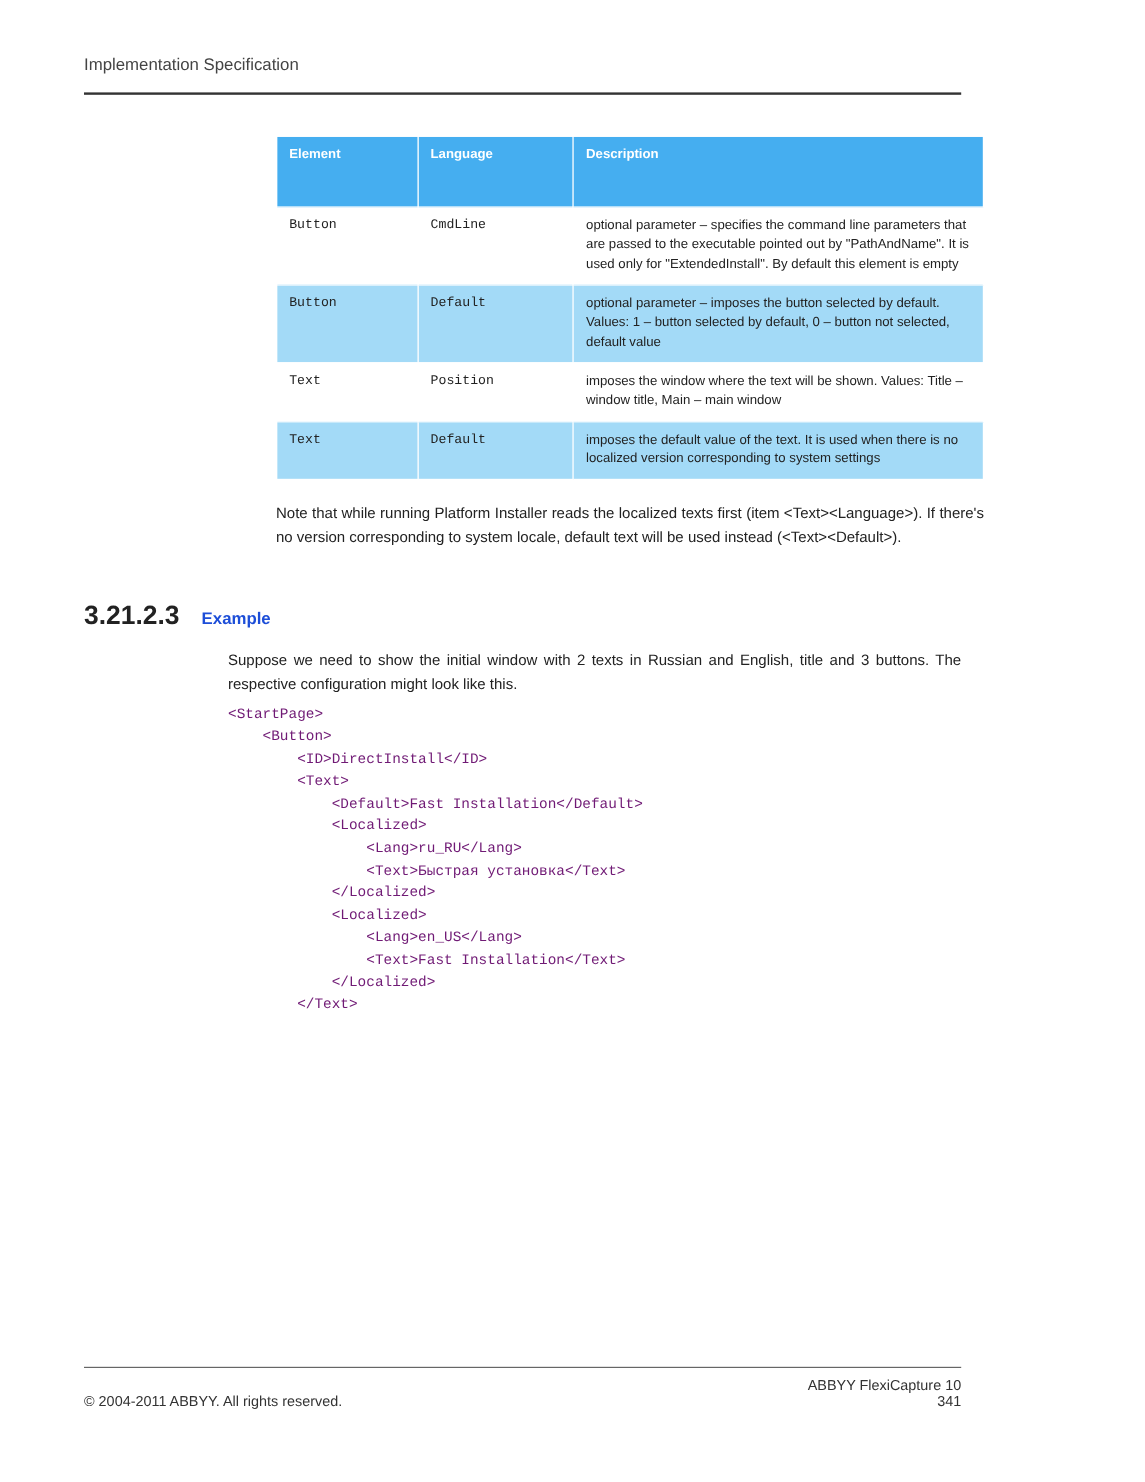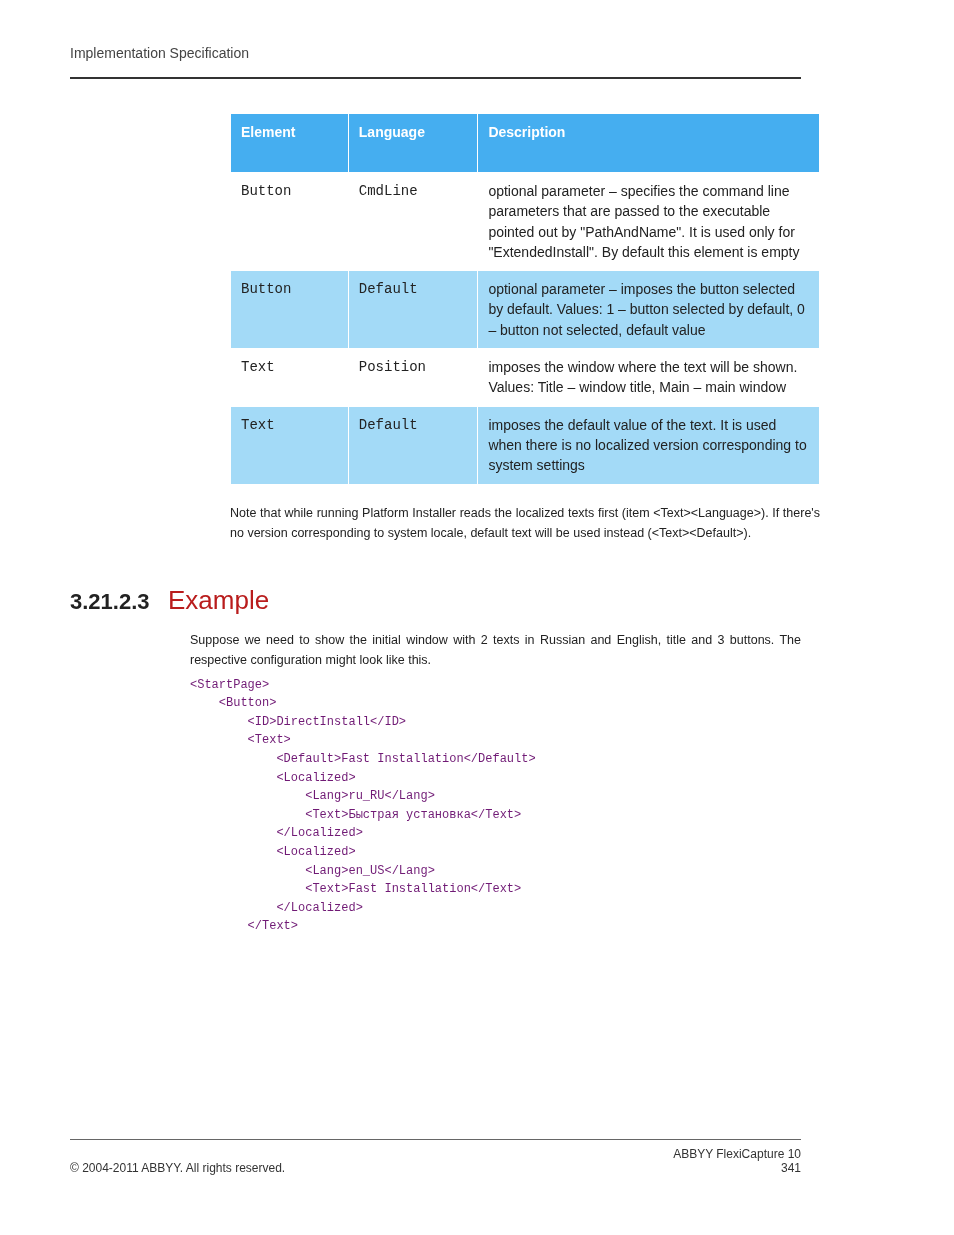--- a/index.html
+++ b/index.html
@@ -44,21 +44,21 @@
   }
   table.attrs {
     width: 100%;
     border-collapse: collapse;
     table-layout: fixed;
   }
   table.attrs th, table.attrs td {
     border: 1px solid #fff;
     padding: 8px 10px;
     vertical-align: top;
-    font-size: 14px;
+    font-size: 11px;
     line-height: 1.45;
     word-wrap: break-word;
   }
   table.attrs th {
     background: #45aef0;
     color: #fff;
     font-weight: bold;
     text-align: left;
     height: 42px;
   }
@@ -87,23 +87,23 @@
     align-items: baseline;
     margin-top: 42px;
   }
   .heading-num {
     font-size: 22px;
     font-weight: bold;
     color: #222;
     min-width: 98px;
   }
   .heading-text {
-    font-size: 26px;
-    font-weight: normal;
-    color: #b91c1c;
+    font-size: 14px;
+    font-weight: bold;
+    color: #1d4ed8;
   }
   .body-after-heading {
     margin-left: 120px;
     margin-top: 14px;
     font-size: 12.5px;
     line-height: 1.6;
     text-align: justify;
   }
   .example-label {
     margin-left: 120px;

